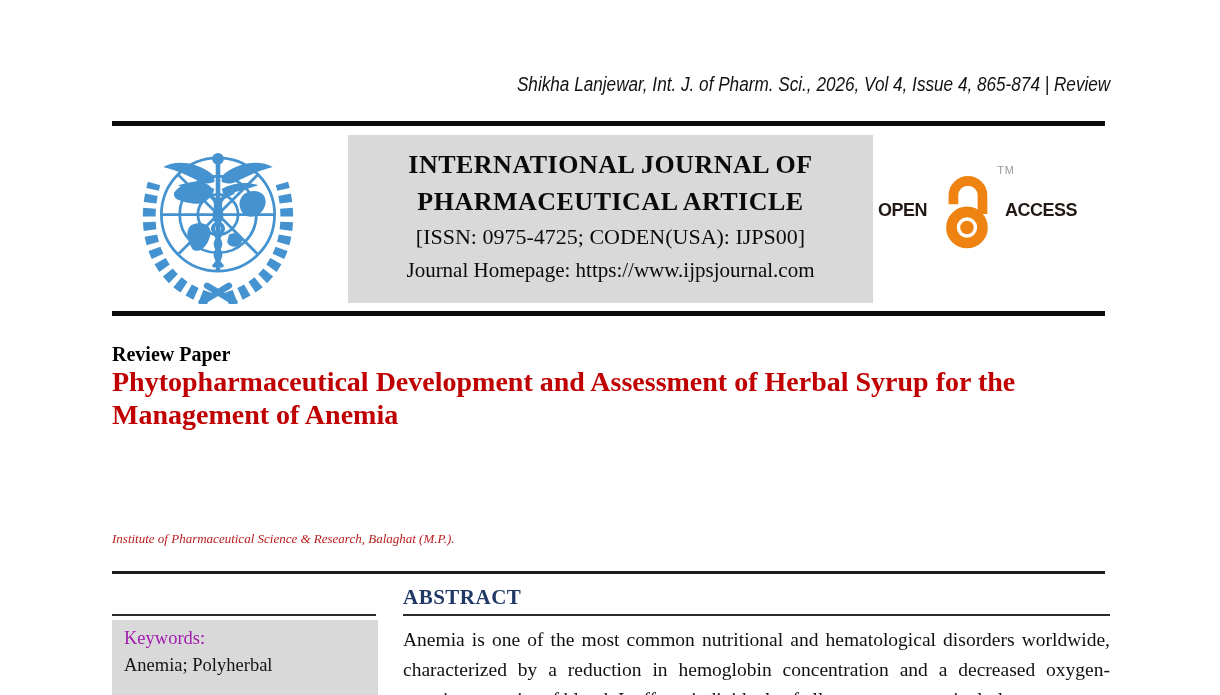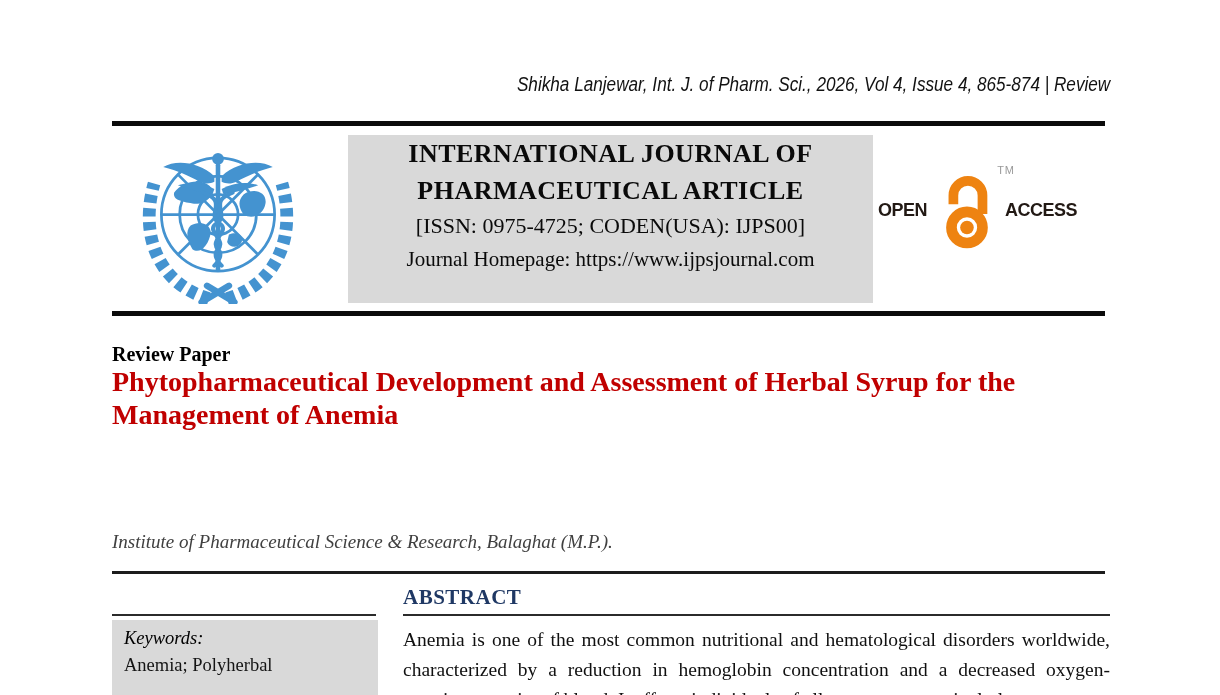--- a/index.html
+++ b/index.html
@@ -15,21 +15,21 @@
   .running-head .squeeze{display:inline-block;transform:scaleX(.88);transform-origin:right center;}
   
   .rule{position:absolute;left:112px;width:993px;background:#0b0b0b;}
   .rule-1{top:121px;height:4.5px;}
   .rule-2{top:311px;height:4.5px;}
   .rule-3{top:571px;height:3px;background:#1c1c1c;}
   
   .who-logo{position:absolute;left:126px;top:136px;width:184px;height:168px;}
   .mast-box{
     position:absolute;left:348px;top:135px;width:525px;height:168px;background:#d9d9d9;
-    text-align:center;box-sizing:border-box;
+    text-align:center;box-sizing:border-box;padding-top:11px;
   }
   .jtitle{font-size:26px;font-weight:bold;line-height:37px;color:#0a0a0a;letter-spacing:.5px;}
   .jissn{font-size:22px;line-height:34px;color:#0a0a0a;}
   .jhome{font-size:21px;line-height:32px;color:#0a0a0a;}
   .open-access{
     position:absolute;left:878px;top:168px;height:84px;display:flex;align-items:center;gap:7px;
     font-family:"Liberation Sans",sans-serif;
   }
   .oa-word{font-size:18px;font-weight:700;color:#221914;letter-spacing:-.5px;}
   .oa-lock-wrap{position:relative;width:64px;height:82px;}
@@ -41,32 +41,32 @@
   
   .paper-type{position:absolute;left:112px;top:343px;font-size:20px;font-weight:bold;color:#000;}
   .paper-title{
     position:absolute;left:112px;top:365px;width:995px;font-size:28px;font-weight:bold;
     color:#C00000;line-height:33px;
   }
   .authors{
     position:absolute;left:112px;top:474px;width:1000px;font-family:"Liberation Sans",sans-serif;
     font-size:21px;font-weight:bold;color:#17365D;
   }
-  .affiliation{position:absolute;left:112px;top:531px;font-size:19px;font-style:italic;color:#404040;}
+  .affiliation{position:absolute;left:112px;top:531px;font-size:13px;font-style:italic;color:#b91c1c;}
   
   .ai-heading{
     position:absolute;left:112px;top:587px;font-family:"Liberation Sans",sans-serif;
     font-size:19px;letter-spacing:2px;color:#2f2f2f;font-weight:400;
   }
   .ai-underline{position:absolute;left:112px;top:614px;width:264px;height:2px;background:#2b2b2b;}
   .ai-box{
     position:absolute;left:112px;top:620px;width:266px;height:110px;background:#d9d9d9;
     box-sizing:border-box;padding:5px 12px;font-size:18.5px;line-height:26.5px;color:#141414;
   }
-  .ai-keywords-label{color:#000000;font-style:italic;}
+  .ai-keywords-label{color:#a21caf;}
   .ab-heading{
     position:absolute;left:403px;top:585px;font-size:21px;font-weight:bold;color:#1F3864;
     letter-spacing:.5px;
   }
   .ab-underline{position:absolute;left:403px;top:614px;width:707px;height:2px;background:#2b2b2b;}
   .ab-body{
     position:absolute;left:403px;top:625px;width:707px;font-size:19.5px;line-height:30px;
     text-align:justify;color:#101010;
   }
 </style>

